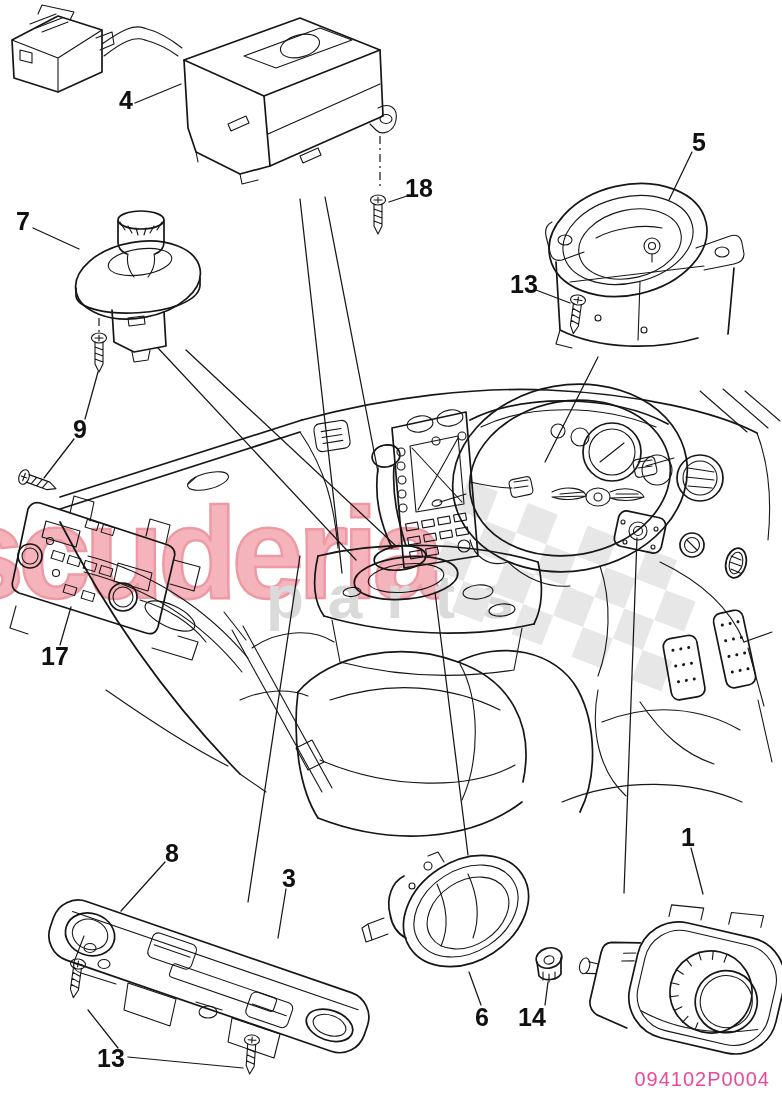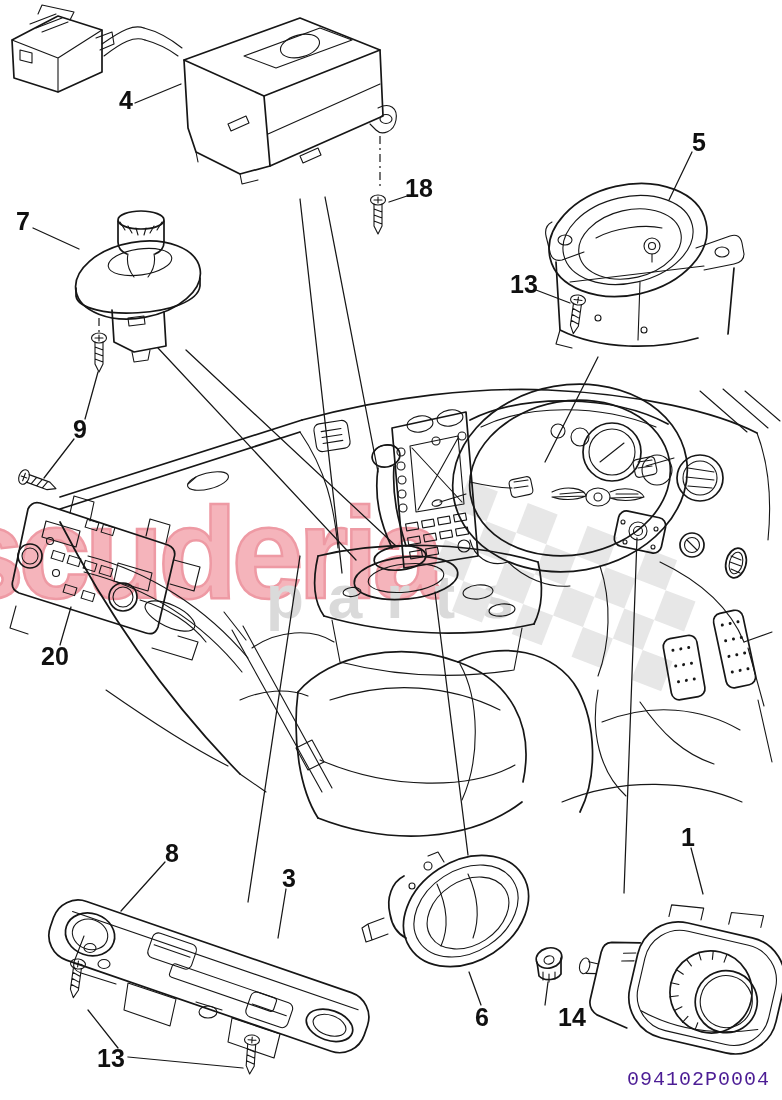--- a/index.html
+++ b/index.html
@@ -5,21 +5,21 @@
   html,body{margin:0;padding:0;background:#fff;}
   #stage{position:relative;width:782px;height:1100px;background:#fff;overflow:hidden;
          font-family:"Liberation Sans",sans-serif;}
   .layer{position:absolute;left:0;top:0;}
   .wm-brand{position:absolute;left:-48px;top:488px;font-size:130px;font-weight:700;
             letter-spacing:-6px;line-height:1;white-space:nowrap;color:#f5b4bb;
             -webkit-text-stroke:2.5px #ee9aa4;}
   .wm-sub{position:absolute;left:266px;top:566px;font-size:62px;font-weight:700;
           letter-spacing:24px;line-height:1;color:#dadada;}
   .docid{position:absolute;right:12px;top:1068px;font-size:20px;letter-spacing:1px;
-         color:#4c1d95;font-family:Liberation Mono, monospace;}
+         color:#ec4899;}
   .callout{position:absolute;transform:translate(-50%,-50%);font-size:25px;font-weight:700;
            color:#101010;line-height:1;}
   svg{position:absolute;left:0;top:0;}
   .ln{stroke:#161616;fill:none;stroke-width:1.7;stroke-linecap:round;stroke-linejoin:round;}
   .tn{stroke:#161616;fill:none;stroke-width:1.1;stroke-linecap:round;stroke-linejoin:round;}
   .ld{stroke:#161616;fill:none;stroke-width:1.25;stroke-linecap:round;}
   .dd{stroke:#161616;fill:none;stroke-width:1.2;stroke-dasharray:8 4 2 4;}
   .dot{fill:#161616;stroke:none;}
 </style>
 </head>
@@ -416,22 +416,22 @@
       <path class="ld" d="M691,848 L703,894"></path>
     </g>
   </svg>
 
   <div class="callout" style="left:126px;top:100px">4</div>
   <div class="callout" style="left:419px;top:188px">18</div>
   <div class="callout" style="left:699px;top:142px">5</div>
   <div class="callout" style="left:524px;top:284px">13</div>
   <div class="callout" style="left:23px;top:221px">7</div>
   <div class="callout" style="left:80px;top:429px">9</div>
-  <div class="callout" style="left:55px;top:656px">20</div>
+  <div class="callout" style="left:55px;top:656px">17</div>
   <div class="callout" style="left:172px;top:853px">8</div>
   <div class="callout" style="left:289px;top:878px">3</div>
   <div class="callout" style="left:111px;top:1058px">13</div>
   <div class="callout" style="left:482px;top:1017px">6</div>
-  <div class="callout" style="left:572px;top:1017px">14</div>
+  <div class="callout" style="left:532px;top:1017px">14</div>
   <div class="callout" style="left:688px;top:837px">1</div>
 
   <div class="docid">094102P0004</div>
 </div>
 
 </body></html>

